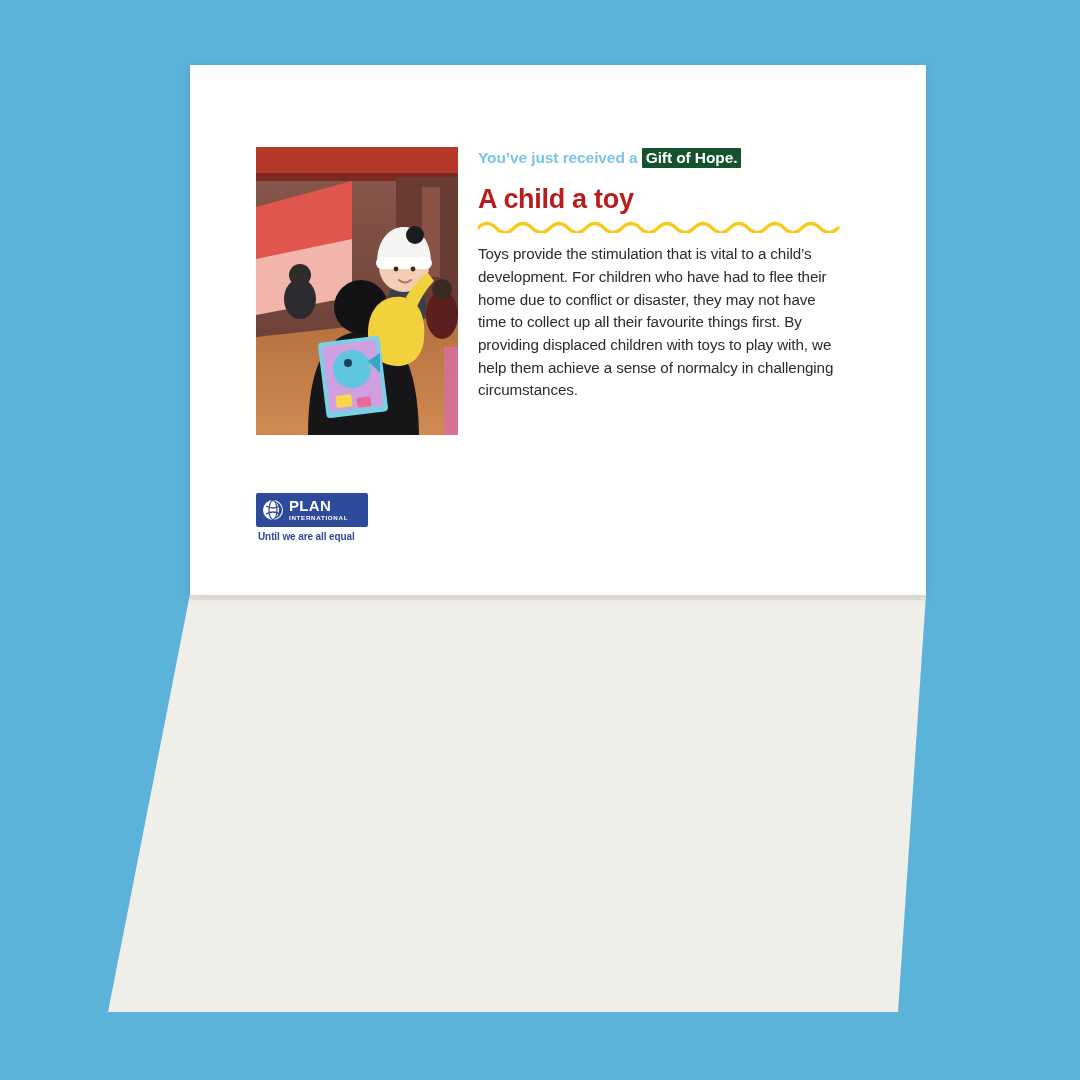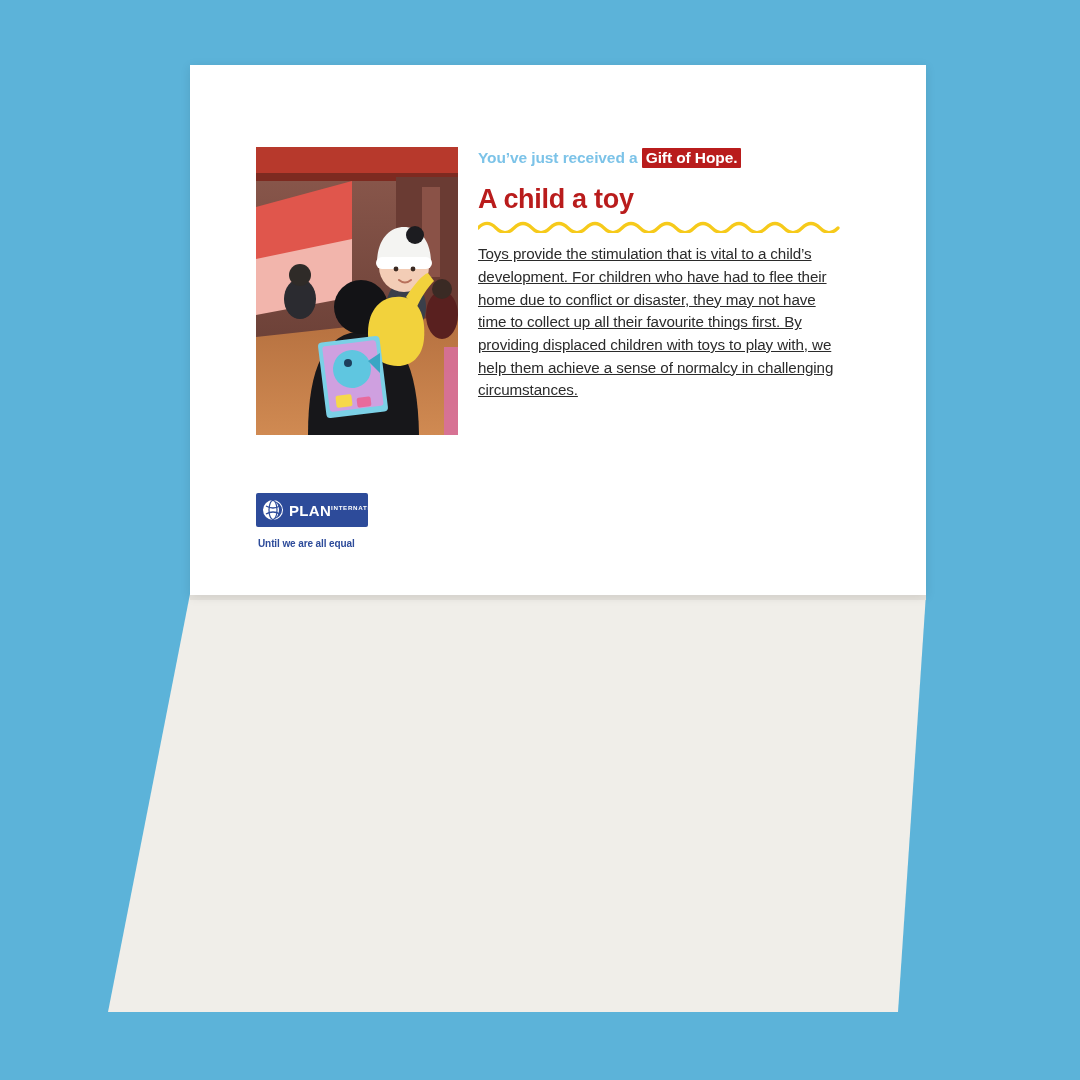--- a/index.html
+++ b/index.html
@@ -68,21 +68,21 @@
 
   .eyebrow {
     font-size: 15.5px;
     font-weight: bold;
     color: #7cc3e8;
     letter-spacing: -0.1px;
     line-height: 1.42;
     margin: 0;
   }
   .eyebrow .hl {
-    background: #b91c1c;
+    background: #14532d;
     color: #ffffff;
     padding: 1px 4px 2px 4px;
     border-radius: 1px;
   }
   .eyebrow.second {
     margin-top: 7px;
   }
 
   #gift-title {
     font-size: 27px;
@@ -99,21 +99,20 @@
     height: 14px;
     display: block;
   }
 
   #body-copy {
     margin: 10px 0 0 0;
     font-size: 15.2px;
     line-height: 1.49;
     color: #2b2b2b;
     letter-spacing: -0.1px;
-    text-decoration: underline;
   }
 
   
   #logo-area {
     position: absolute;
     left: 66px;
     top: 428px;
     width: 220px;
   }
   #logo-badge {
@@ -127,38 +126,39 @@
     padding: 0 6px;
     box-sizing: border-box;
   }
   #logo-mark {
     width: 22px;
     height: 22px;
     flex: 0 0 22px;
   }
   #logo-words {
     display: flex;
+    flex-direction: column;
     justify-content: center;
     line-height: 1;
   }
   #logo-plan {
     color: #ffffff;
     font-size: 15px;
     font-weight: bold;
     letter-spacing: 0.3px;
   }
   #logo-international {
     color: #ffffff;
     font-size: 6.2px;
     font-weight: bold;
     letter-spacing: 0.7px;
     margin-top: 2px;
   }
   #logo-tagline {
-    margin-top: 11px;
+    margin-top: 4px;
     margin-left: 2px;
     font-size: 10px;
     font-weight: bold;
     color: #2d4b9a;
     letter-spacing: -0.1px;
   }
 </style>
 </head>
 <body>
 

